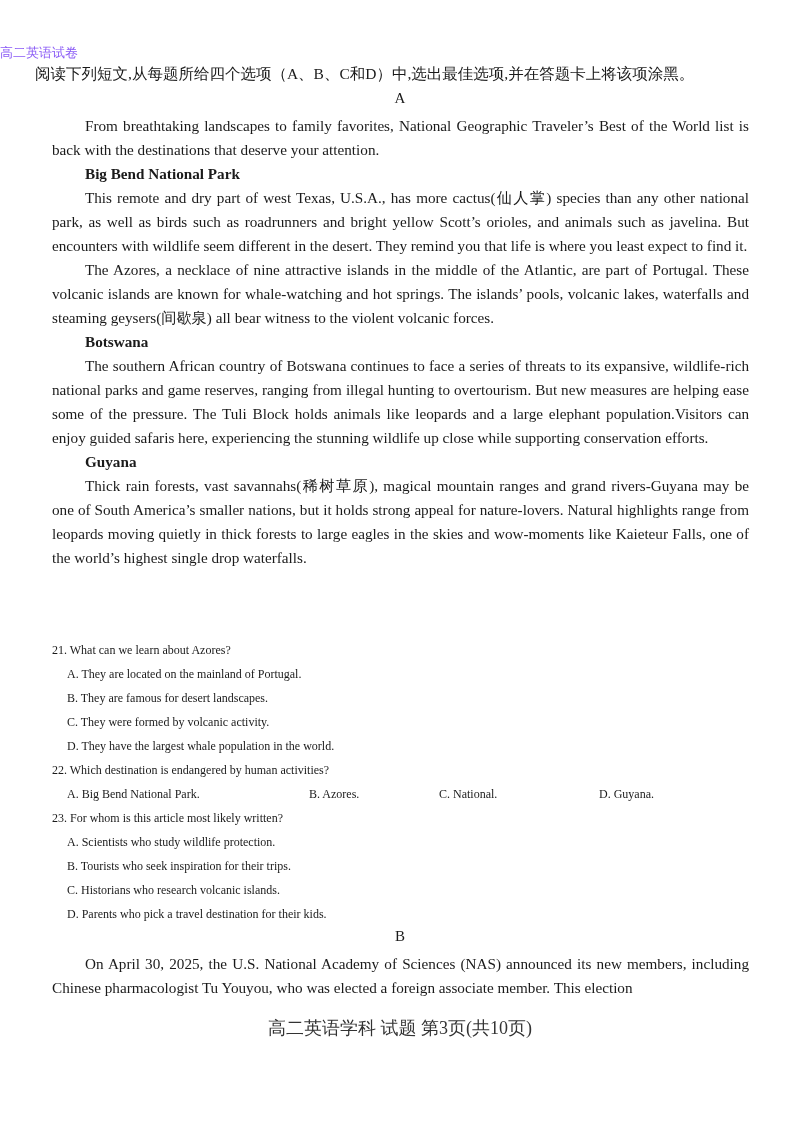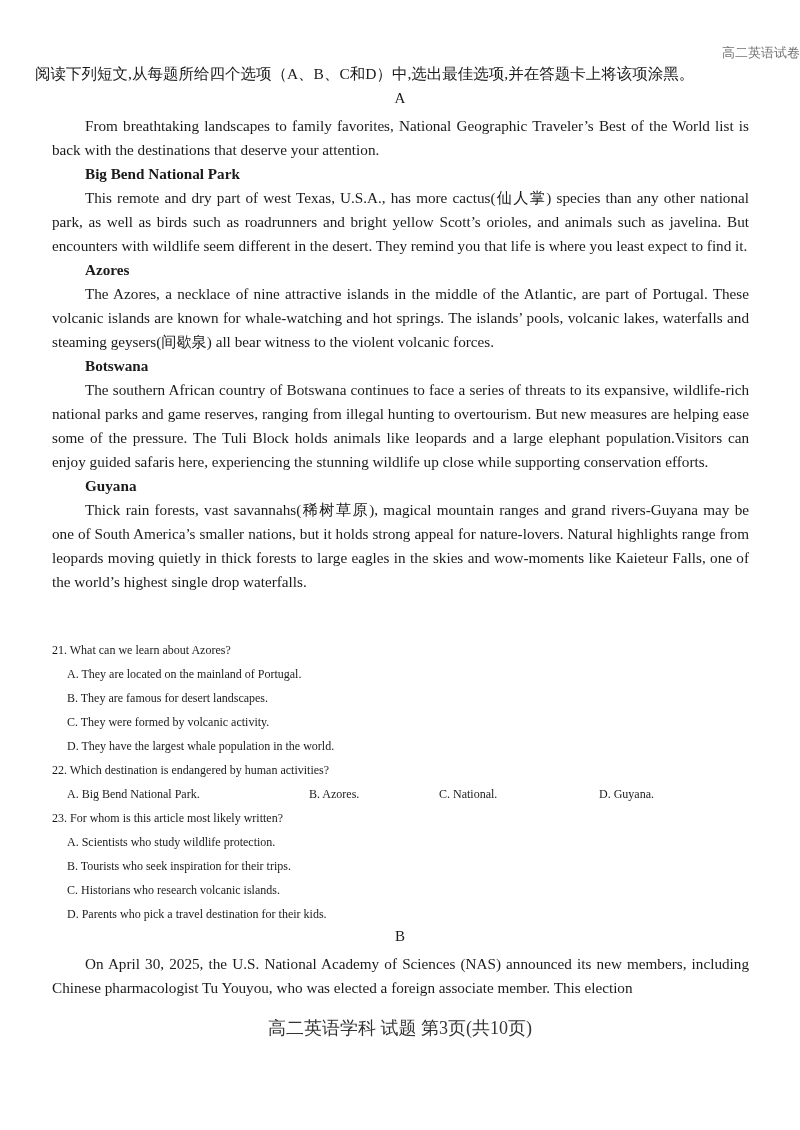--- a/index.html
+++ b/index.html
@@ -2,22 +2,22 @@
 <html><head>
 <meta charset="utf-8">
 <style>
   html, body { margin: 0; padding: 0; background: #ffffff; }
   body {
     width: 800px; height: 1130px; position: relative; overflow: hidden;
     font-family: "Liberation Serif", "DejaVu Serif", serif;
     color: #1a1a1a;
   }
   .page-header {
-    position: absolute; top: 44px; left: 0; width: 800px; text-align: right;
-    font-size: 13px; color: #737373;
+    position: absolute; top: 44px; left: 0; width: 800px; text-align: left;
+    font-size: 13px; color: #8b5cf6;
   }
   .instructions {
     position: absolute; top: 64px; left: 35px; width: 740px;
     font-size: 15.5px; white-space: nowrap;
   }
   .section-letter {
     position: absolute; left: 0; width: 800px; text-align: center; font-size: 15px;
   }
   .body-text {
     position: absolute; left: 52px; width: 697px;
@@ -43,21 +43,20 @@
 <div class="page-header">高二英语试卷</div>
 
 <div class="instructions">阅读下列短文,从每题所给四个选项（A、B、C和D）中,选出最佳选项,并在答题卡上将该项涂黑。</div>
 
 <div class="section-letter" style="top:90px;">A</div>
 
 <div class="body-text" style="top:114px;">
   <p class="para">From breathtaking landscapes to family favorites, National Geographic Traveler’s Best of the World list is back with the destinations that deserve your attention.</p>
   <p class="heading">Big Bend National Park</p>
   <p class="para">This remote and dry part of west Texas, U.S.A., has more cactus(仙人掌) species than any other national park, as well as birds such as roadrunners and bright yellow Scott’s orioles, and animals such as javelina. But encounters with wildlife seem different in the desert. They remind you that life is where you least expect to find it.</p>
-  <p class="heading">Azores</p>
   <p class="para">The Azores, a necklace of nine attractive islands in the middle of the Atlantic, are part of Portugal. These volcanic islands are known for whale-watching and hot springs. The islands’ pools, volcanic lakes, waterfalls and steaming geysers(间歇泉) all bear witness to the violent volcanic forces.</p>
   <p class="heading">Botswana</p>
   <p class="para">The southern African country of Botswana continues to face a series of threats to its expansive, wildlife-rich national parks and game reserves, ranging from illegal hunting to overtourism. But new measures are helping ease some of the pressure. The Tuli Block holds animals like leopards and a large elephant population.Visitors can enjoy guided safaris here, experiencing the stunning wildlife up close while supporting conservation efforts.</p>
   <p class="heading">Guyana</p>
   <p class="para">Thick rain forests, vast savannahs(稀树草原), magical mountain ranges and grand rivers-Guyana may be one of South America’s smaller nations, but it holds strong appeal for nature-lovers. Natural highlights range from leopards moving quietly in thick forests to large eagles in the skies and wow-moments like Kaieteur Falls, one of the world’s highest single drop waterfalls.</p>
 </div>
 
 <div class="questions" style="top:638px;">
   <div>
     <p class="q-stem">21. What can we learn about Azores?</p>

